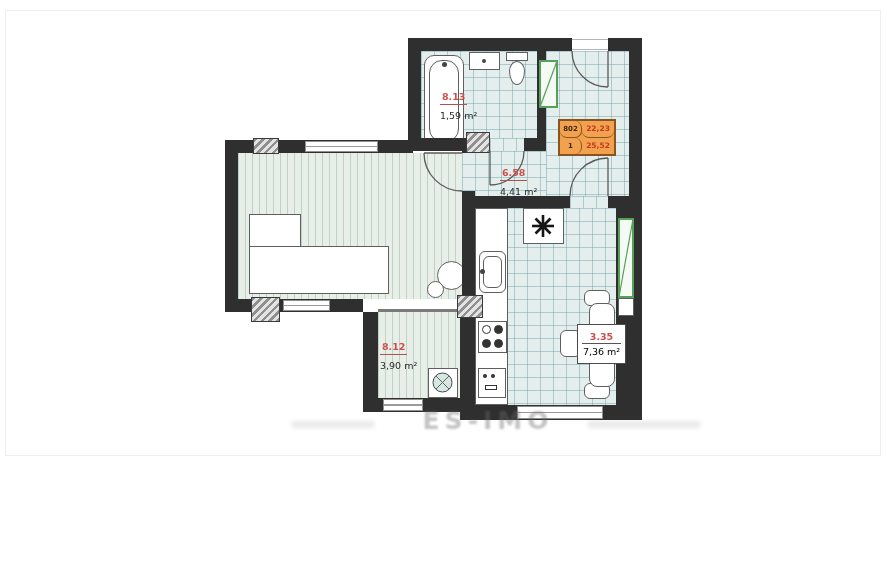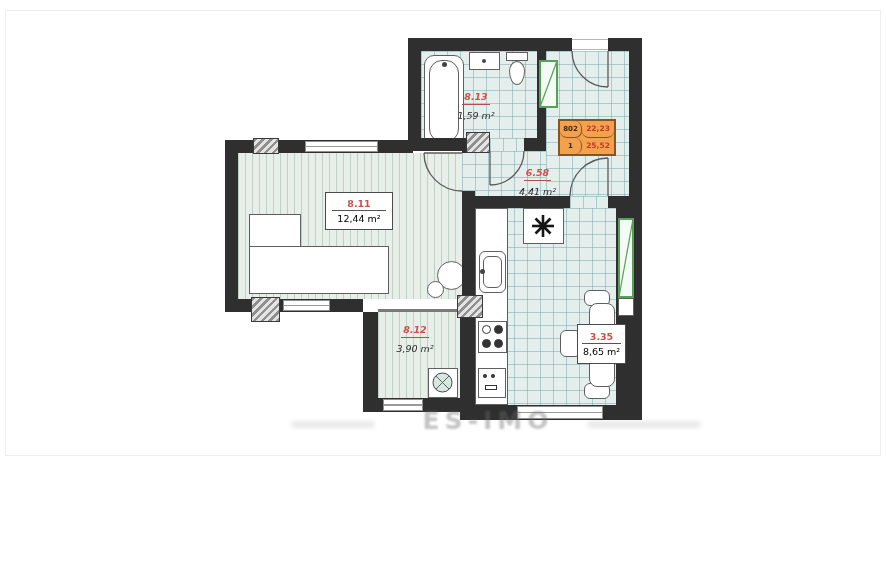--- a/index.html
+++ b/index.html
@@ -16,21 +16,21 @@
         background-size:13px 13px;}
   .stripe{position:absolute;background-color:#e8efe9;
         background-image:repeating-linear-gradient(90deg,rgba(125,160,140,.38) 0 1px,transparent 1px 7px);}
   .furn{position:absolute;background:#fff;border:1.4px solid #5f5f5f;box-sizing:border-box;}
   .rnd{border-radius:6px;}
   .circle{border-radius:50%;}
   .window{position:absolute;border:1px solid #8f8f8f;box-sizing:border-box;
           background:linear-gradient(#fff 44%,#9a9a9a 44% 56%,#fff 56%);}
   .thresh{position:absolute;background:#fff;border-top:1px solid #b5b5b5;border-bottom:1px solid #b5b5b5;box-sizing:border-box;}
   .shaft{position:absolute;background:#f4faf4;border:2px solid #57a05a;box-sizing:border-box;}
-  .room-label{position:absolute;text-align:center;color:#2b2b2b;z-index:45;line-height:1.15;font-style:italic;}
+  .room-label{position:absolute;text-align:left;color:#2b2b2b;z-index:45;line-height:1.15;}
   .room-num{display:inline-block;color:#cf4f4b;font-weight:bold;font-size:9.5px;
             border-bottom:1.4px solid #b05050;padding:0 2px 1px;}
   .room-area{font-size:9.5px;margin-top:2px;white-space:nowrap;}
   .label-box{position:absolute;background:#fff;border:1.4px solid #4a4a4a;z-index:45;
              display:flex;flex-direction:column;align-items:center;justify-content:center;box-sizing:border-box;}
   .label-box .room-num{border-bottom:none;padding:0;}
   .label-divider{width:82%;height:1px;background:#555;margin:1px 0 2px;}
   .badge{position:absolute;left:558px;top:119px;width:58px;height:37px;z-index:46;
          background:#f2a24e;border:2px solid #8a5420;display:grid;
          grid-template-columns:22px 1fr;grid-template-rows:1fr 1fr;box-sizing:border-box;}
@@ -160,45 +160,40 @@
 
     <g stroke="#161616" stroke-width="2.6">
       <line x1="532" y1="226" x2="554" y2="226"></line>
       <line x1="543" y1="215" x2="543" y2="237"></line>
       <line x1="535.5" y1="218.5" x2="550.5" y2="233.5"></line>
       <line x1="535.5" y1="233.5" x2="550.5" y2="218.5"></line>
     </g>
     <circle cx="543" cy="226" r="3.6" fill="#161616"></circle>
   </svg>
 
-  <div class="label-box" style="left:325px;top:192px;width:68px;height:38px;">
-    <span class="room-num">8.11</span>
-    <div class="label-divider"></div>
-    <span class="room-area" style="margin-top:0;">12,44 m²</span>
-  </div>
 
   <div class="room-label" style="left:440px;top:86px;width:72px;">
     <span class="room-num">8.13</span><br>
     <span class="room-area">1,59 m²</span>
   </div>
 
   <div class="room-label" style="left:500px;top:162px;width:75px;">
     <span class="room-num">6.58</span><br>
     <span class="room-area">4,41 m²</span>
   </div>
 
-  <div class="room-label" style="left:380px;top:319px;width:70px;">
+  <div class="room-label" style="left:380px;top:336px;width:70px;">
     <span class="room-num">8.12</span><br>
     <span class="room-area">3,90 m²</span>
   </div>
 
   <div class="label-box" style="left:577px;top:324px;width:49px;height:40px;">
     <span class="room-num">3.35</span>
     <div class="label-divider"></div>
-    <span class="room-area" style="margin-top:0;">8,65 m²</span>
+    <span class="room-area" style="margin-top:0;">7,36 m²</span>
   </div>
 
   <div class="badge">
     <div class="bl row1">802</div>
     <div class="br row1">22,23</div>
     <div class="bl">1</div>
     <div class="br">25,52</div>
   </div>
 
   <div id="watermark">ES-IMO</div>

